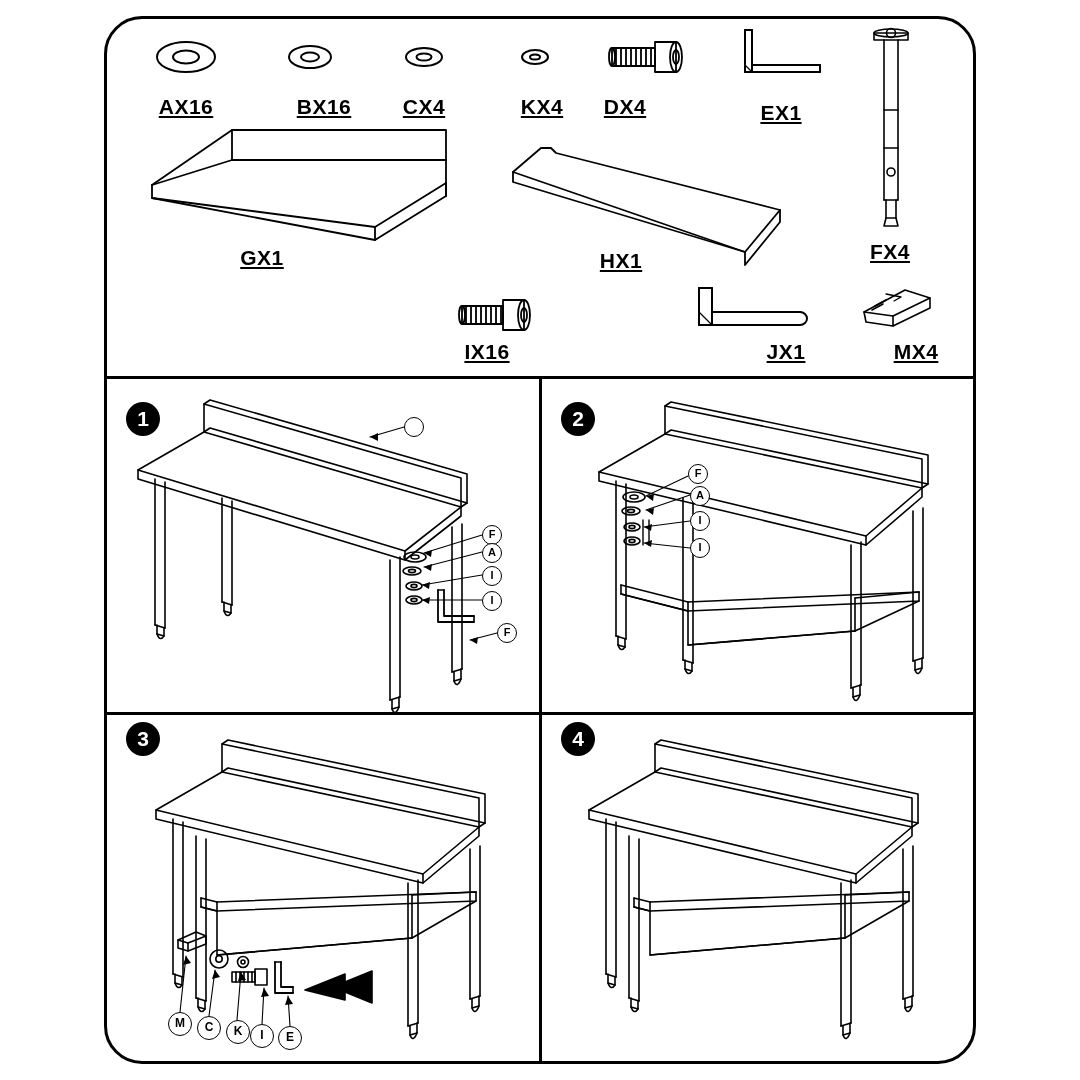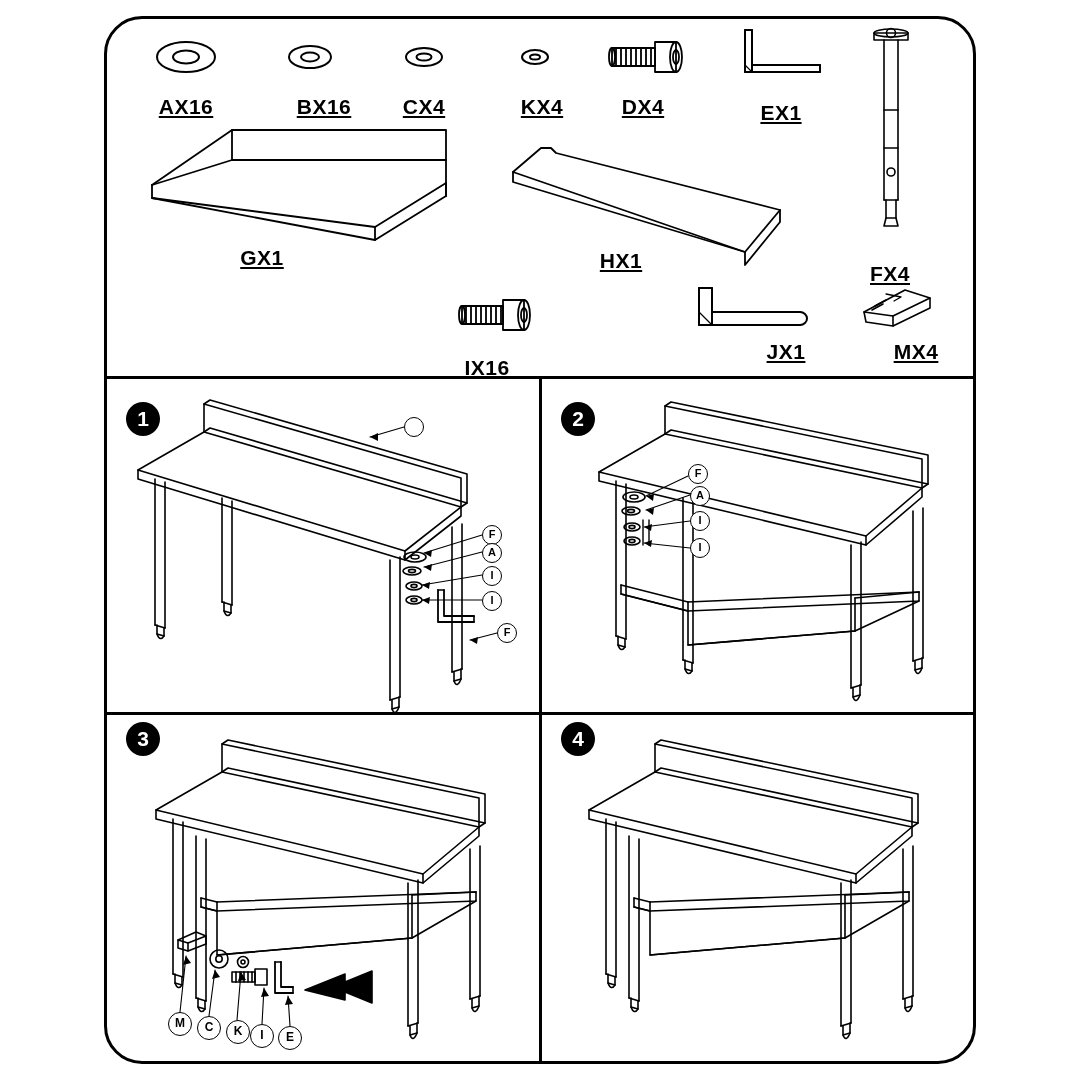--- a/index.html
+++ b/index.html
@@ -394,26 +394,26 @@
         <path d="M845 895 L909 892"></path>
       </g>
 
     </g>
   </svg>
 
   <div class="lbl" style="left:186px; top:95px;">AX16</div>
   <div class="lbl" style="left:324px; top:95px;">BX16</div>
   <div class="lbl" style="left:424px; top:95px;">CX4</div>
   <div class="lbl" style="left:542px; top:95px;">KX4</div>
-  <div class="lbl" style="left:643px; top:95px;">DX4</div>
+  <div class="lbl" style="left:625px; top:95px;">DX4</div>
   <div class="lbl" style="left:781px; top:101px;">EX1</div>
-  <div class="lbl" style="left:890px; top:240px;margin-top:22px;">FX4</div>
+  <div class="lbl" style="left:890px; top:240px;">FX4</div>
   <div class="lbl" style="left:262px; top:246px;">GX1</div>
   <div class="lbl" style="left:621px; top:249px;">HX1</div>
-  <div class="lbl" style="left:487px; top:340px;margin-top:16px;">IX16</div>
+  <div class="lbl" style="left:487px; top:340px;">IX16</div>
   <div class="lbl" style="left:756px; top:340px;margin-left:30px;">JX1</div>
   <div class="lbl" style="left:916px; top:340px;">MX4</div>
 
   <div class="step-num" style="left:126px; top:402px;">1</div>
   <div class="step-num" style="left:561px; top:402px;">2</div>
   <div class="step-num" style="left:126px; top:722px;">3</div>
   <div class="step-num" style="left:561px; top:722px;">4</div>
 
   <div class="callout" style="left:482px; top:525px; width:20px; height:20px; line-height:17px;">F</div>
   <div class="callout" style="left:482px; top:543px; width:20px; height:20px; line-height:17px;">A</div>

